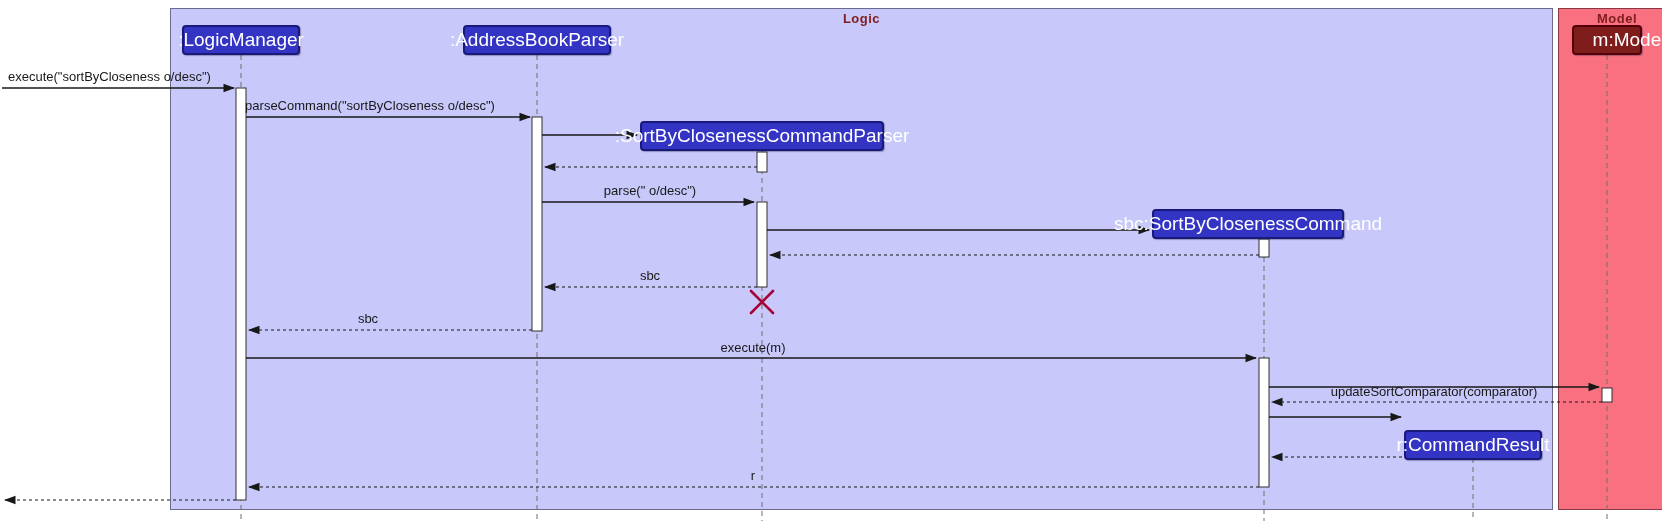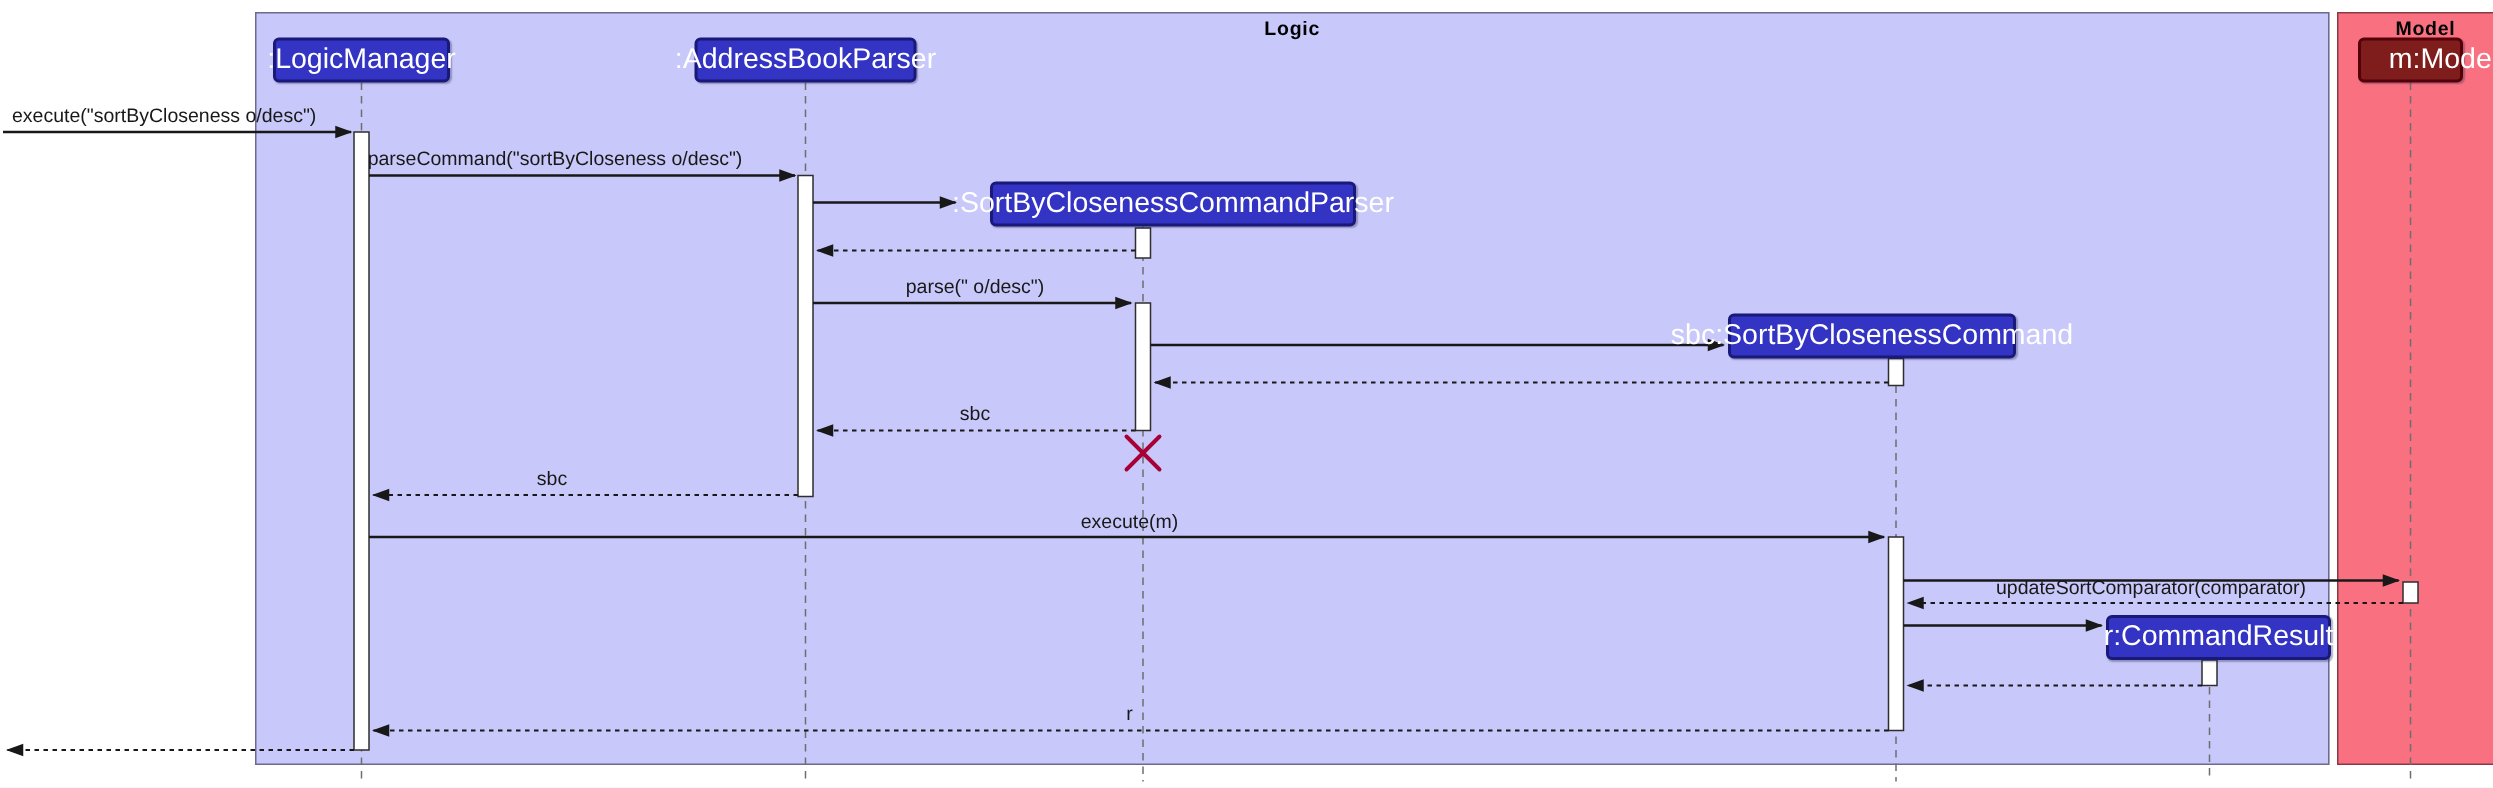--- a/index.html
+++ b/index.html
@@ -5,21 +5,21 @@
   html,body{margin:0;padding:0;background:#ffffff;}
   .canvas{
     position:relative;width:1662px;height:525px;background:#ffffff;overflow:hidden;
     font-family:"Liberation Sans","DejaVu Sans",sans-serif;
   }
   .frame{position:absolute;box-sizing:border-box;}
   .frame.logic{left:170px;top:8px;width:1383px;height:502px;background:#C8C8FA;border:1px solid #6B6B8D;}
   .frame.model{left:1558px;top:8px;width:118px;height:502px;background:#F97181;border:1px solid #8A3A44;}
   .frame-title{
     position:absolute;top:2px;left:0;right:0;text-align:center;
-    color:#000000;font-size:13px;font-weight:bold;letter-spacing:0.5px;
+    color:#7f1d1d;font-size:13px;font-weight:bold;letter-spacing:0.5px;
   }
   svg.layer{position:absolute;left:0;top:0;}
   .participant{
     position:absolute;box-sizing:border-box;height:30px;border-radius:4px;
     display:flex;align-items:center;justify-content:center;
     color:#ffffff;font-size:19px;white-space:nowrap;
     box-shadow:1px 1px 1px rgba(40,40,80,0.35);
   }
   .participant.logic{background:#3333C4;border:2px solid #191979;}
   .participant.model{background:#7f1d1d;border:2px solid #550008;padding-left:44px;}
@@ -87,23 +87,23 @@
       <line x1="1468" y1="457" x2="1272" y2="457" marker-end="url(#ah)"></line>
       <line x1="1259" y1="487" x2="249" y2="487" marker-end="url(#ah)"></line>
       <line x1="236" y1="500" x2="5" y2="500" marker-end="url(#ah)"></line>
     </g>
 
     <path d="M751,291 L773,313 M751,313 L773,291" stroke="#A80036" stroke-width="2.6" stroke-linecap="round" fill="none"></path>
   </svg>
 
   <div class="participant logic" style="left:182px;top:25px;width:118px;">:LogicManager</div>
   <div class="participant logic" style="left:463px;top:25px;width:148px;">:AddressBookParser</div>
-  <div class="participant logic" style="left:640px;top:121px;width:244px;margin-left:20px;">:SortByClosenessCommandParser</div>
+  <div class="participant logic" style="left:640px;top:121px;width:244px;">:SortByClosenessCommandParser</div>
   <div class="participant logic" style="left:1152px;top:209px;width:192px;">sbc:SortByClosenessCommand</div>
-  <div class="participant logic" style="left:1404px;top:410px;width:150px;">r:CommandResult</div>
+  <div class="participant logic" style="left:1404px;top:430px;width:138px;">r:CommandResult</div>
   <div class="participant model" style="left:1572px;top:25px;width:70px;">m:Model</div>
 
   <div class="msg-label" style="left:8px;top:69px;">execute("sortByCloseness o/desc")</div>
   <div class="msg-label centered" style="left:370px;top:98px;">parseCommand("sortByCloseness o/desc")</div>
   <div class="msg-label centered" style="left:650px;top:183px;">parse(" o/desc")</div>
   <div class="msg-label centered" style="left:650px;top:268px;">sbc</div>
   <div class="msg-label centered" style="left:368px;top:311px;">sbc</div>
   <div class="msg-label centered" style="left:753px;top:340px;">execute(m)</div>
   <div class="msg-label centered" style="left:1434px;top:384px;">updateSortComparator(comparator)</div>
   <div class="msg-label centered" style="left:753px;top:468px;">r</div>

